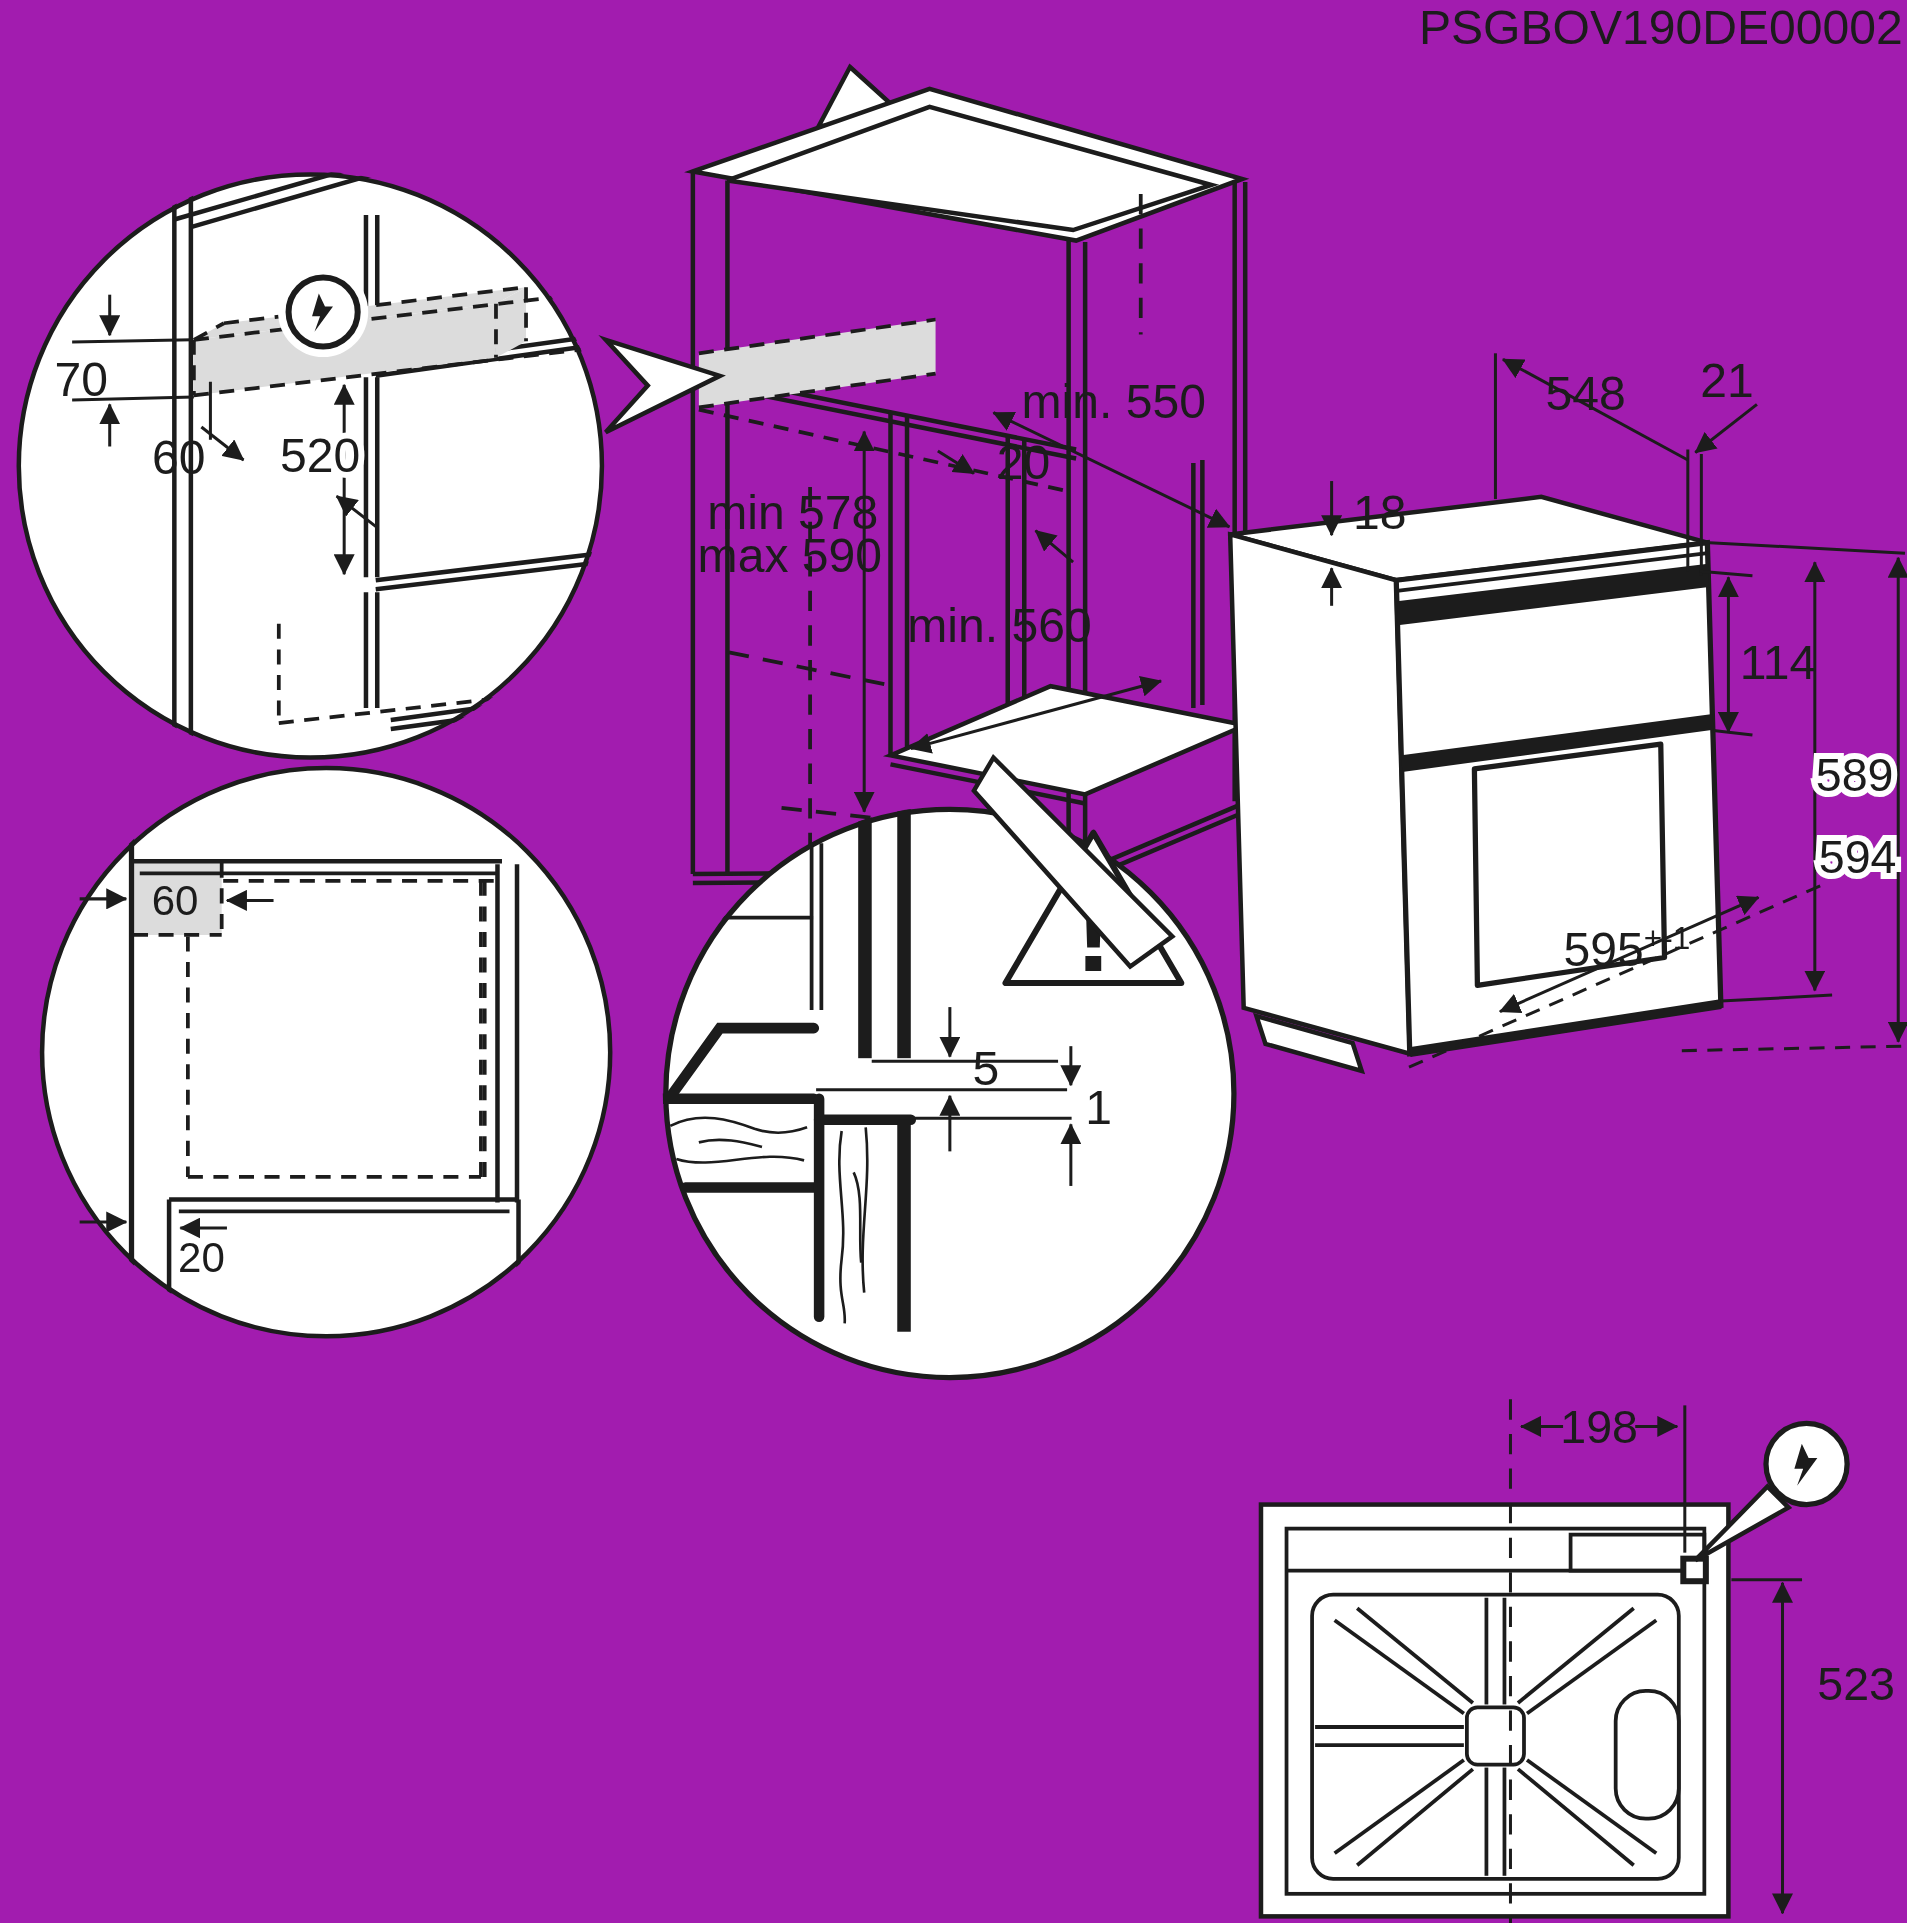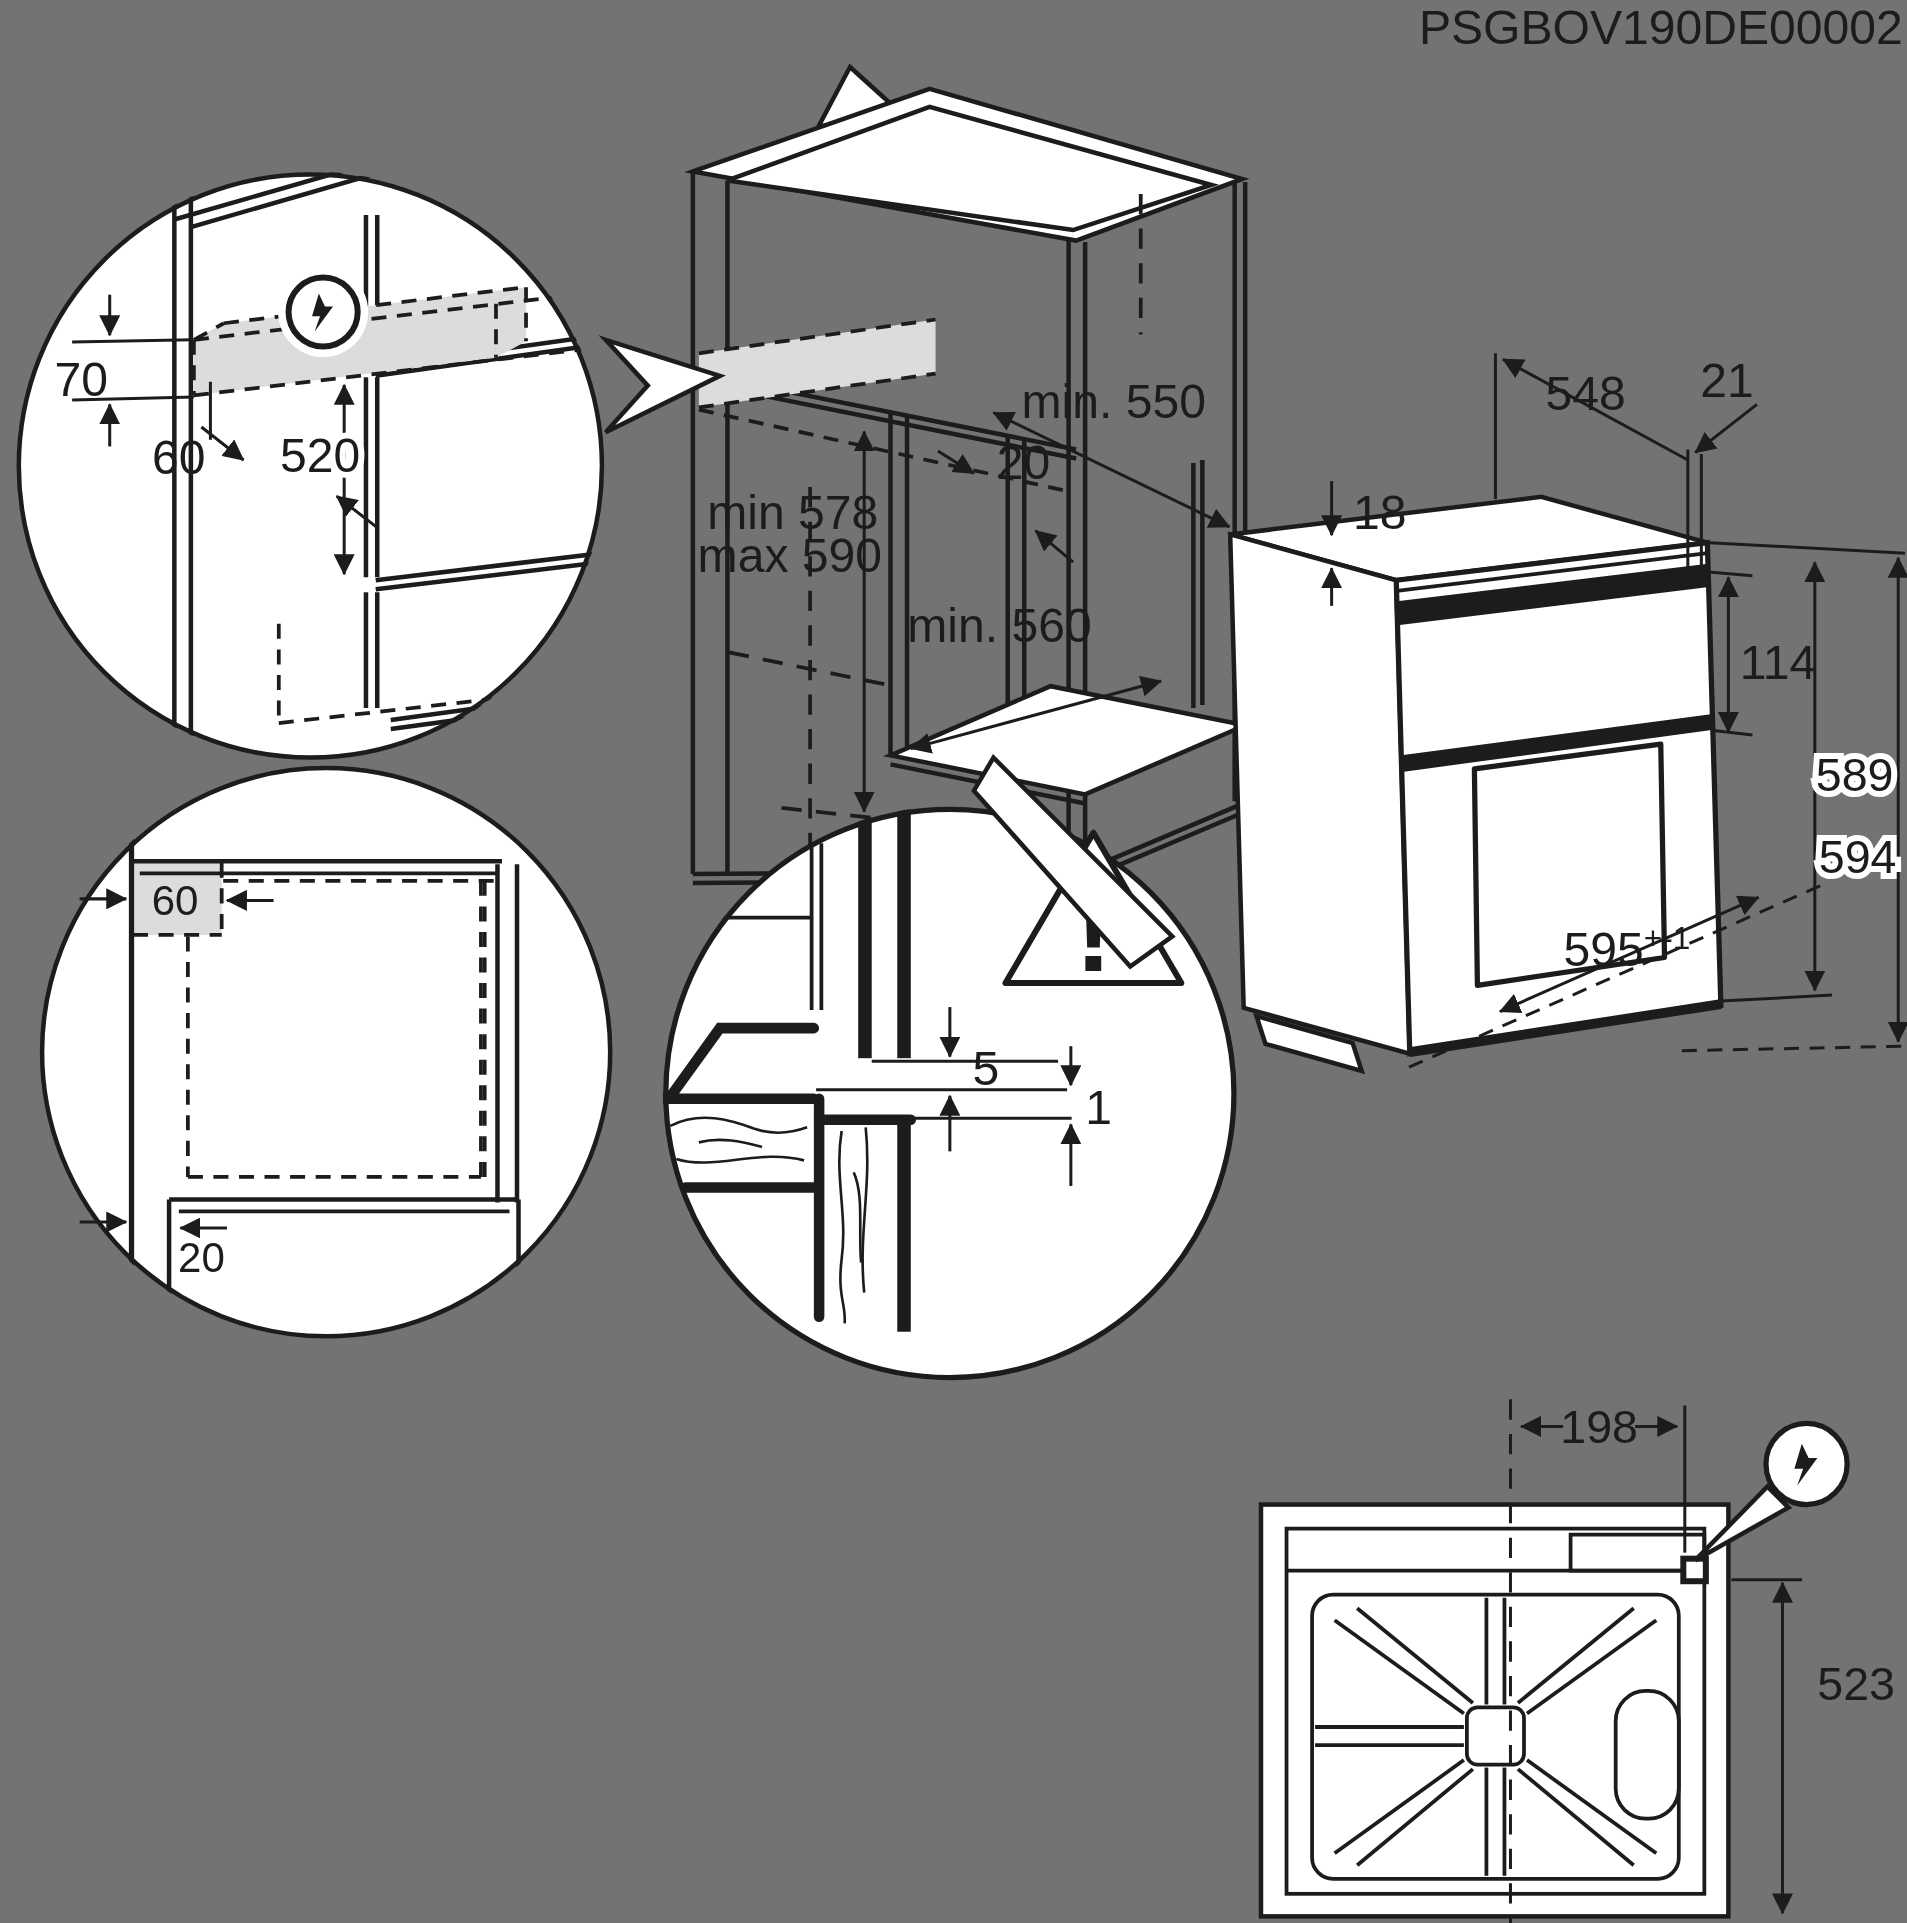--- a/index.html
+++ b/index.html
@@ -1,16 +1,16 @@
 <!DOCTYPE html>
 <html style="font-size:12px"><head>
 <meta charset="utf-8">
 <style>
   html,body{margin:0;padding:0;background:#fff;}
-  #stage{position:relative;width:1908px;height:1924px;background:#737373;overflow:hidden;}
+  #stage{position:relative;width:1908px;height:1924px;background:#a21caf;overflow:hidden;}
   svg{position:absolute;left:0;top:0;}
   .s3{stroke:#1c1c1c;stroke-width:3.5;fill:none}
   .s4{stroke:#1c1c1c;stroke-width:4;fill:none}
   .s5{stroke:#1c1c1c;stroke-width:5;fill:none}
   .s6{stroke:#1c1c1c;stroke-width:6;fill:none}
   .s7{stroke:#1c1c1c;stroke-width:7;fill:none}
   .s8{stroke:#1c1c1c;stroke-width:8;fill:none}
   .s13{stroke:#1c1c1c;stroke-width:13;fill:none}
   .s14{stroke:#1c1c1c;stroke-width:14;fill:none;stroke-linecap:round}
   .wf{fill:#ffffff}

